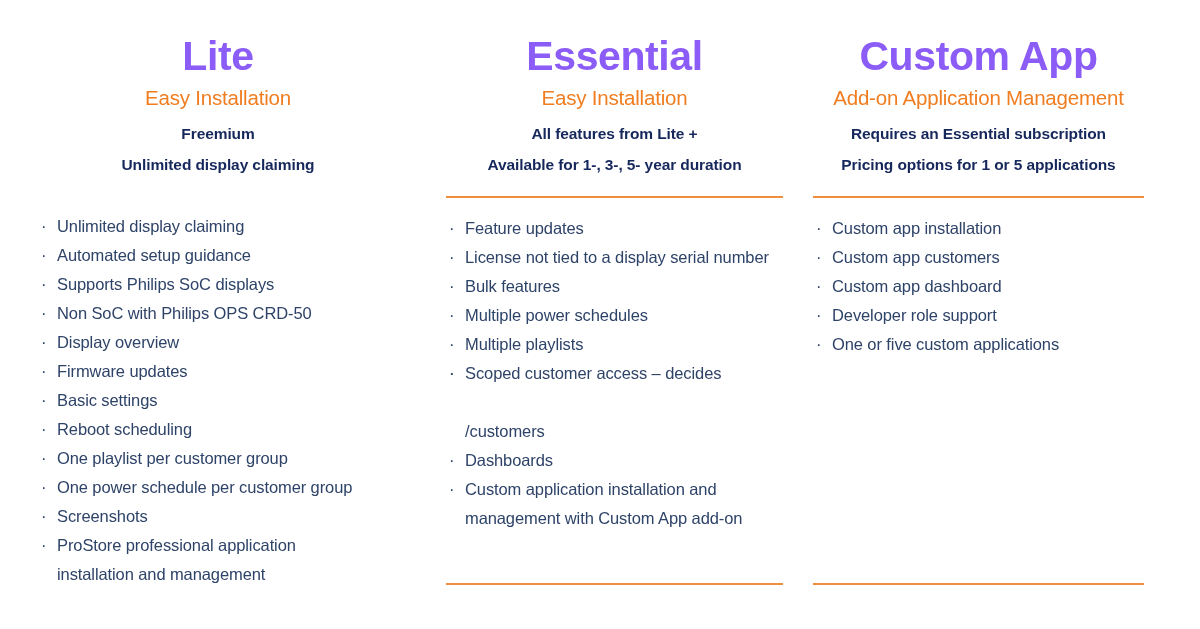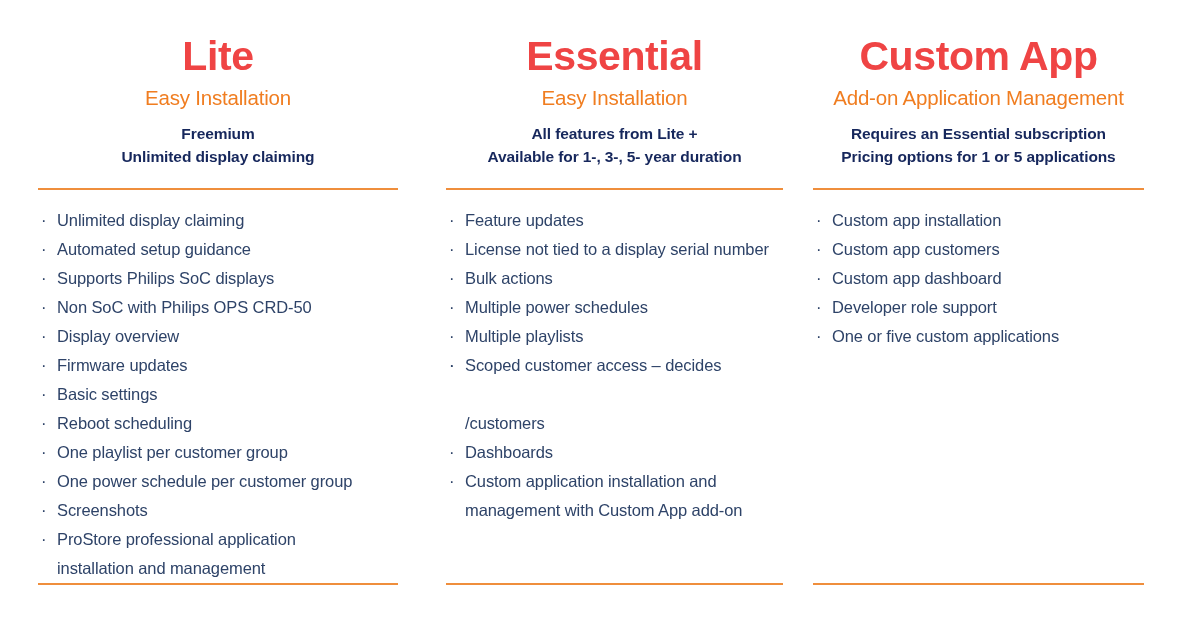--- a/index.html
+++ b/index.html
@@ -31,21 +31,21 @@
   .tier-lite     { width: 408px; padding-left: 38px; padding-right: 10px; }
   .tier-essential{ width: 381px; padding-left: 38px; padding-right: 6px; }
   .tier-custom   { width: 411px; padding-left: 24px; padding-right: 56px; }
 
   .tier-head {
     text-align: center;
     padding-top: 30px;
   }
 
   .tier-title {
-    color: #ef4444;
+    color: #8b5cf6;
     font-weight: bold;
     font-size: 41px;
     line-height: 52px;
     letter-spacing: -0.4px;
     margin: 0;
     white-space: nowrap;
     text-align: center;
   }
 
   .tier-subtitle {
@@ -59,21 +59,21 @@
   }
 
   .tier-meta {
     color: #16275c;
     font-weight: bold;
     font-size: 15.5px;
     line-height: 23px;
     margin: 10px 0 0 0;
     letter-spacing: -0.1px;
   }
-  .tier-meta div { white-space: nowrap; }
+  .tier-meta div { white-space: nowrap; margin-top: 8px; }
 
   .rule {
     height: 2px;
     background: #ef8e3c;
     width: 100%;
   }
 
   .rule-top { margin-top: 20px; }
 
   .features {
@@ -146,21 +146,21 @@
         <div class="tier-subtitle">Easy Installation</div>
         <div class="tier-meta">
           <div>All features from Lite +</div>
           <div>Available for 1-, 3-, 5- year duration</div>
         </div>
       </div>
       <div class="rule rule-top"></div>
       <ul class="features">
         <li class="feature"><span class="bullet">·</span><span>Feature updates</span></li>
         <li class="feature"><span class="bullet">·</span><span>License not tied to a display serial number</span></li>
-        <li class="feature"><span class="bullet">·</span><span>Bulk actions</span></li>
+        <li class="feature"><span class="bullet">·</span><span>Bulk features</span></li>
         <li class="feature"><span class="bullet">·</span><span>Multiple power schedules</span></li>
         <li class="feature"><span class="bullet">·</span><span>Multiple playlists</span></li>
         <li class="feature"><span class="bullet">·</span></li>
         <li class="feature"><span class="bullet">·</span><span>Scoped customer access – decides</span><br><br><span>/customers</span></li>
         <li class="feature"><span class="bullet">·</span><span>Dashboards</span></li>
         <li class="feature"><span class="bullet">·</span><span>Custom application installation and</span><br><span>management with Custom App add-on</span></li>
       </ul>
       <div class="rule rule-bottom"></div>
     </div>
     <div class="tier tier-custom">

